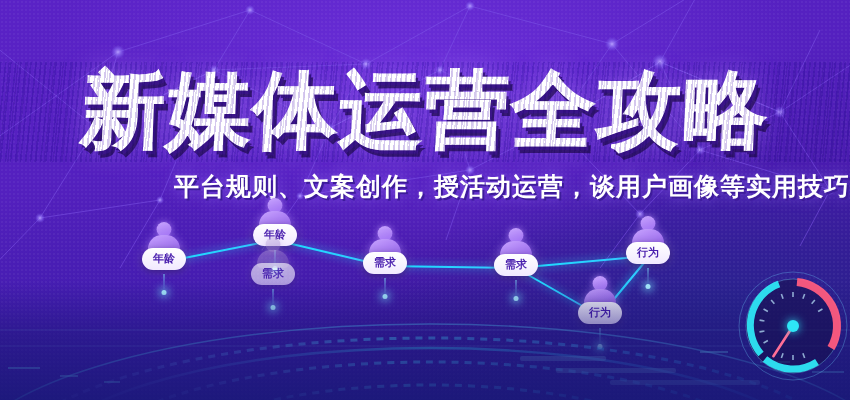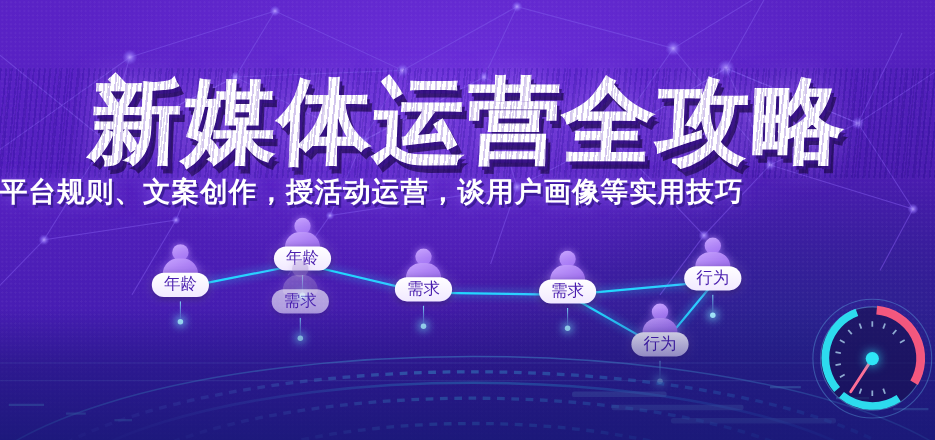--- a/index.html
+++ b/index.html
@@ -50,21 +50,21 @@
     pointer-events:none;
     opacity:.30;
     background-image:
       repeating-linear-gradient(96deg, rgba(90,40,190,.85) 0px, rgba(90,40,190,.85) 1.6px, transparent 1.6px, transparent 5px),
       repeating-linear-gradient(-84deg, rgba(70,30,160,.55) 0px, rgba(70,30,160,.55) 1.2px, transparent 1.2px, transparent 9px);
     mix-blend-mode:multiply;
   }
 
   
   #subtitle {
-    position:absolute; left:0; top:160px; width:850px; text-align:left;
+    position:absolute; left:0; top:172px; width:850px; text-align:right;
     font-family:"DejaVu Sans","Liberation Sans",sans-serif;
     font-weight:bold; font-size:25px; line-height:30px; letter-spacing:1px;
     color:#ffffff;
     text-shadow:2px 2px 0 #3d1b9a, 0 0 14px rgba(160,120,255,.65);
     white-space:nowrap;
   }
 
   
   .graphsvg { position:absolute; left:0; top:0; width:850px; height:400px; }
 
@@ -85,21 +85,21 @@
     border-radius:16px 16px 5px 5px;
     background:linear-gradient(160deg,#c9a6ff 0%, #8f5ae8 100%);
     box-shadow:0 0 8px rgba(180,140,255,.55);
   }
   .pill {
     position:absolute; left:50%; transform:translateX(-50%);
     background:linear-gradient(180deg,#ffffff 0%, #f1e9ff 100%);
     border-radius:13px;
     padding:3px 11px 4px;
     font-family:"DejaVu Sans","Liberation Sans",sans-serif;
-    font-weight:normal; font-size:15px; line-height:15px;
+    font-weight:bold; font-size:11px; line-height:15px;
     color:#4a1fae; white-space:nowrap;
     box-shadow:0 2px 7px rgba(20,0,70,.5), 0 0 12px rgba(200,170,255,.35);
   }
   .node.dim .p-head, .node.dim .p-body { opacity:.45; filter:saturate(.6); }
   .node.dim .pill { opacity:.62; }
   .node .stem {
     position:absolute; left:50%; transform:translateX(-50%);
     width:1px; background:linear-gradient(180deg,rgba(130,230,255,.9),rgba(130,230,255,0));
   }
   .node .stemdot {

